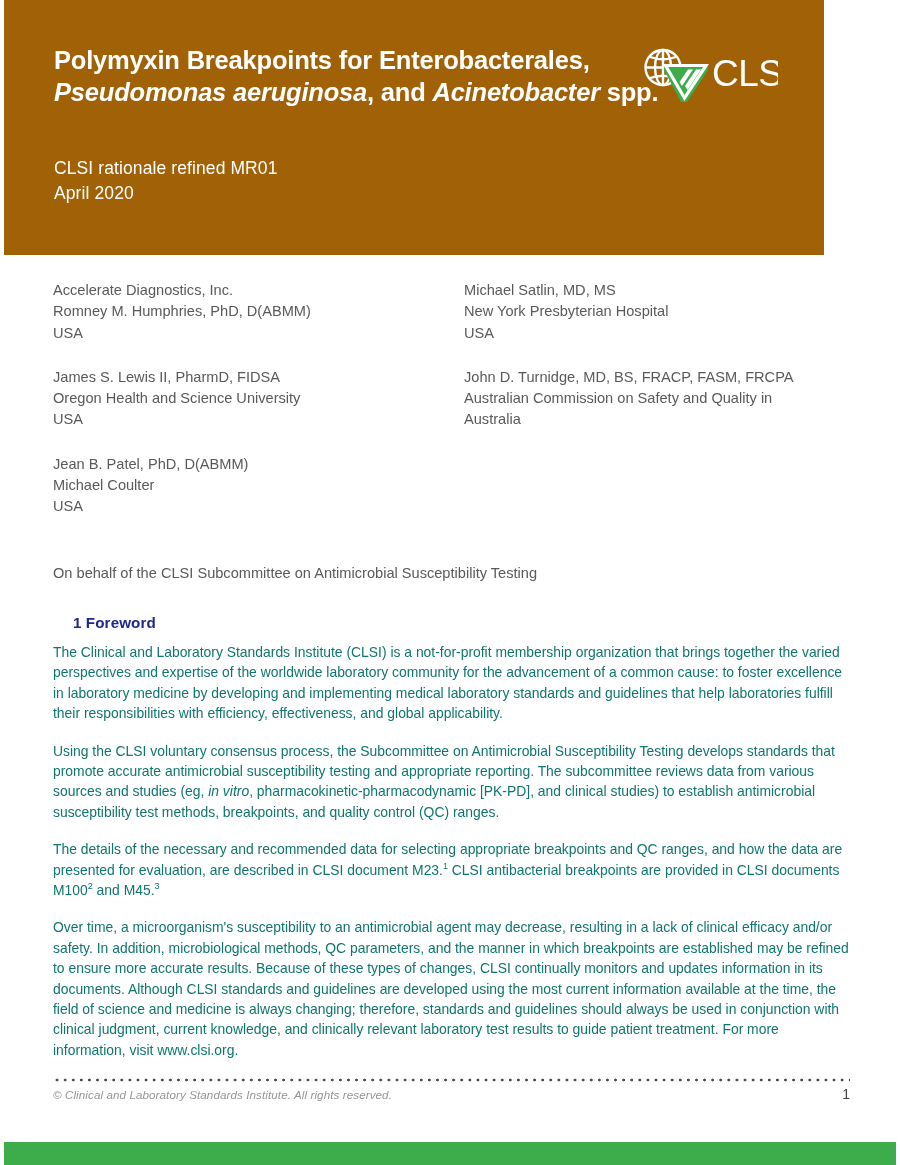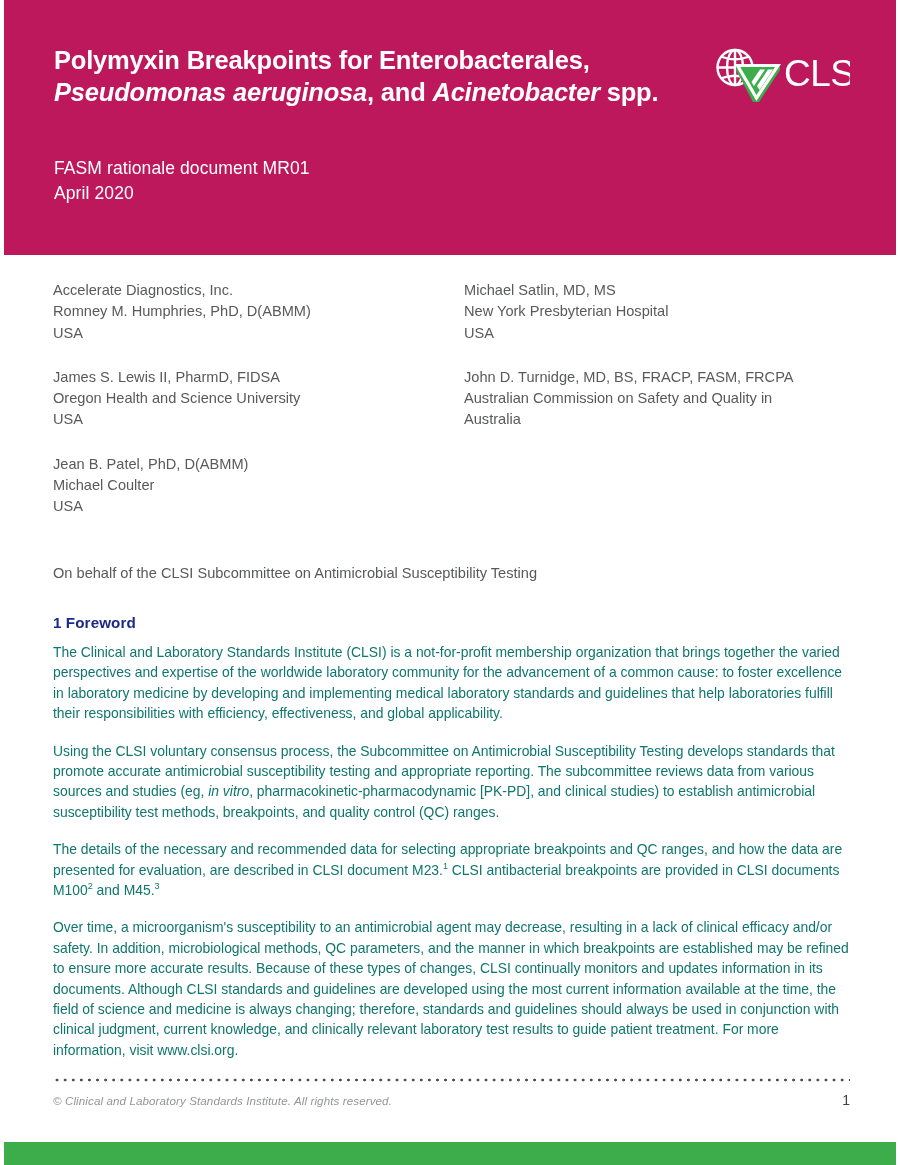--- a/index.html
+++ b/index.html
@@ -15,23 +15,23 @@
     font-family: "Liberation Sans", sans-serif;
     overflow: hidden;
     box-sizing: border-box;
   }
 
   
   .header-band {
     position: absolute;
     left: 4px;
     top: 0;
-    width: 892px;
+    width: 820px;
     height: 255px;
-    background: #be185d;
+    background: #a16207;
     box-sizing: border-box;
   }
   .header-inner {
     position: absolute;
     left: 50px;
     top: 44px;
     right: 40px;
   }
   .doc-title {
     color: #ffffff;
@@ -96,20 +96,21 @@
     margin-top: 22px;
   }
 
   .section-head {
     color: #1b2a86;
     font-size: 15.2px;
     font-weight: bold;
     margin-top: 30px;
     margin-bottom: 11px;
     letter-spacing: 0.1px;
+    margin-left: 20px;
   }
 
   .para {
     color: #0f766e;
     font-size: 13.9px;
     line-height: 20.4px;
     margin: 0 0 17px 0;
     text-align: left;
   }
   .para .ital { font-style: italic; }
@@ -131,21 +132,21 @@
     width: 100%;
     background-image: radial-gradient(circle, #4d4d4f 1.35px, rgba(0,0,0,0) 1.6px);
     background-size: 8.1px 4px;
     background-repeat: repeat-x;
     background-position: left center;
   }
   .footer-row {
     display: flex;
     justify-content: space-between;
     align-items: baseline;
-    margin-top: 10px;
+    margin-top: 4px;
     text-align: center;
   }
   .copyright {
     color: #939598;
     font-size: 11.6px;
     font-style: italic;
     letter-spacing: 0.1px;
   }
   .page-num {
     color: #404042;
@@ -176,21 +177,21 @@
 
 <div class="page">
 
   <div class="header-band">
     <div class="header-inner">
       <div class="doc-title">
         <span>Polymyxin Breakpoints for Enterobacterales,</span><br>
         <span class="ital">Pseudomonas aeruginosa</span><span>, and </span><span class="ital">Acinetobacter</span><span> spp.</span>
       </div>
       <div class="doc-meta">
-        <div>FASM rationale document MR01</div>
+        <div>CLSI rationale refined MR01</div>
         <div>April 2020</div>
       </div>
     </div>
 
     <div class="logo">
       <svg width="140" height="62" viewBox="0 0 140 62" aria-hidden="true">
 
         <g fill="none" stroke="#ffffff" stroke-width="2.4">
           <circle cx="25" cy="22.5" r="17.5"></circle>
           <ellipse cx="25" cy="22.5" rx="8" ry="17.5"></ellipse>

